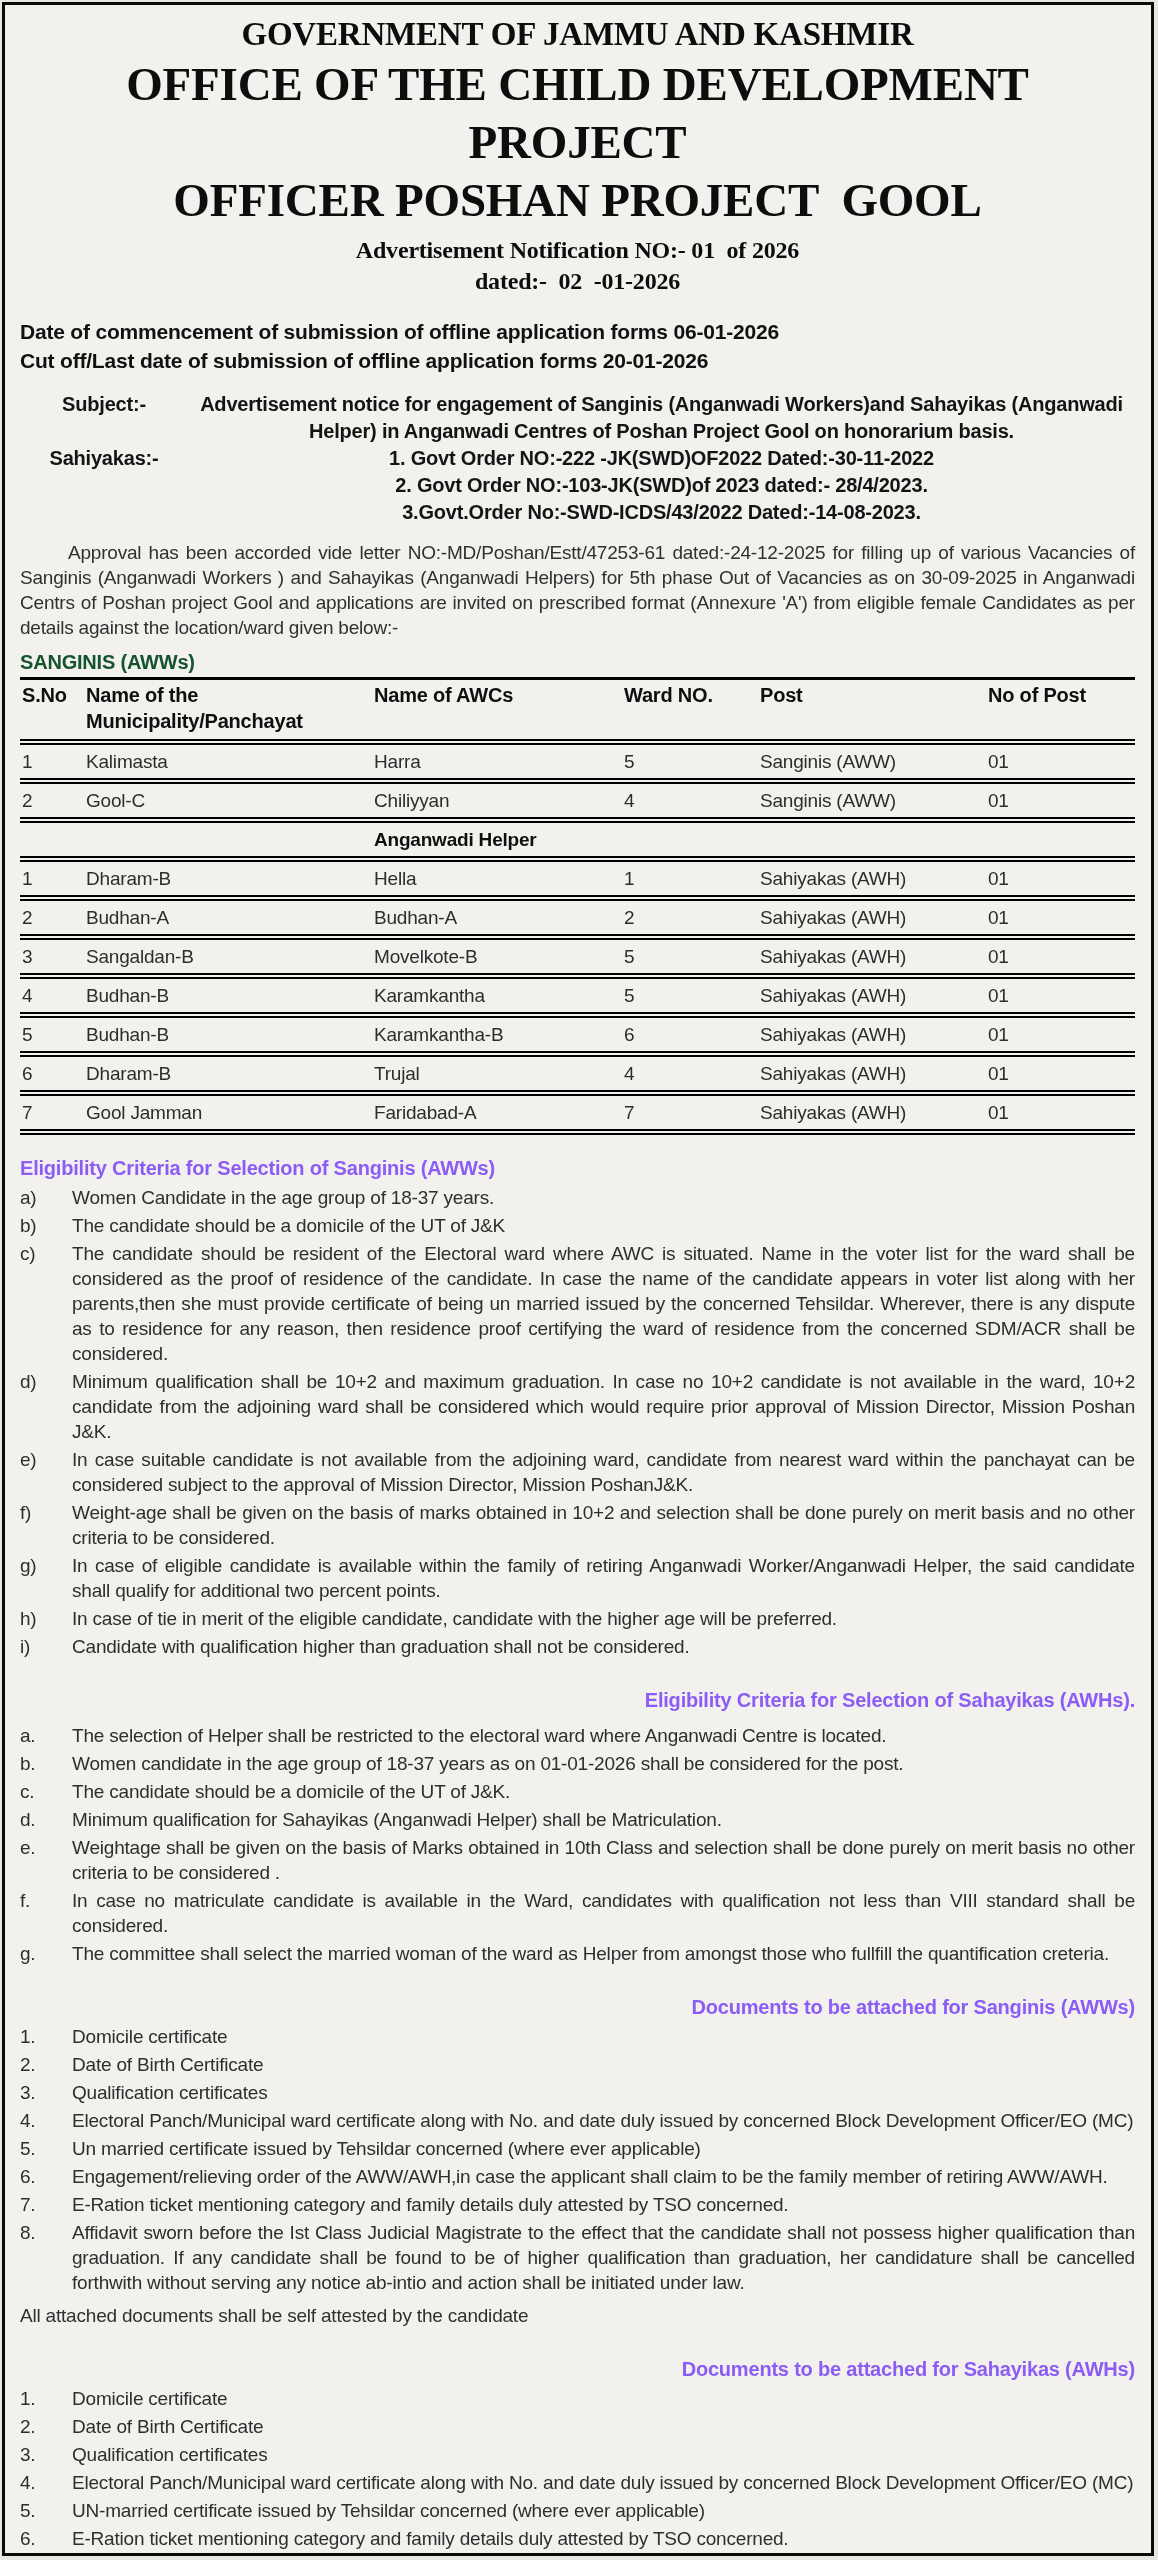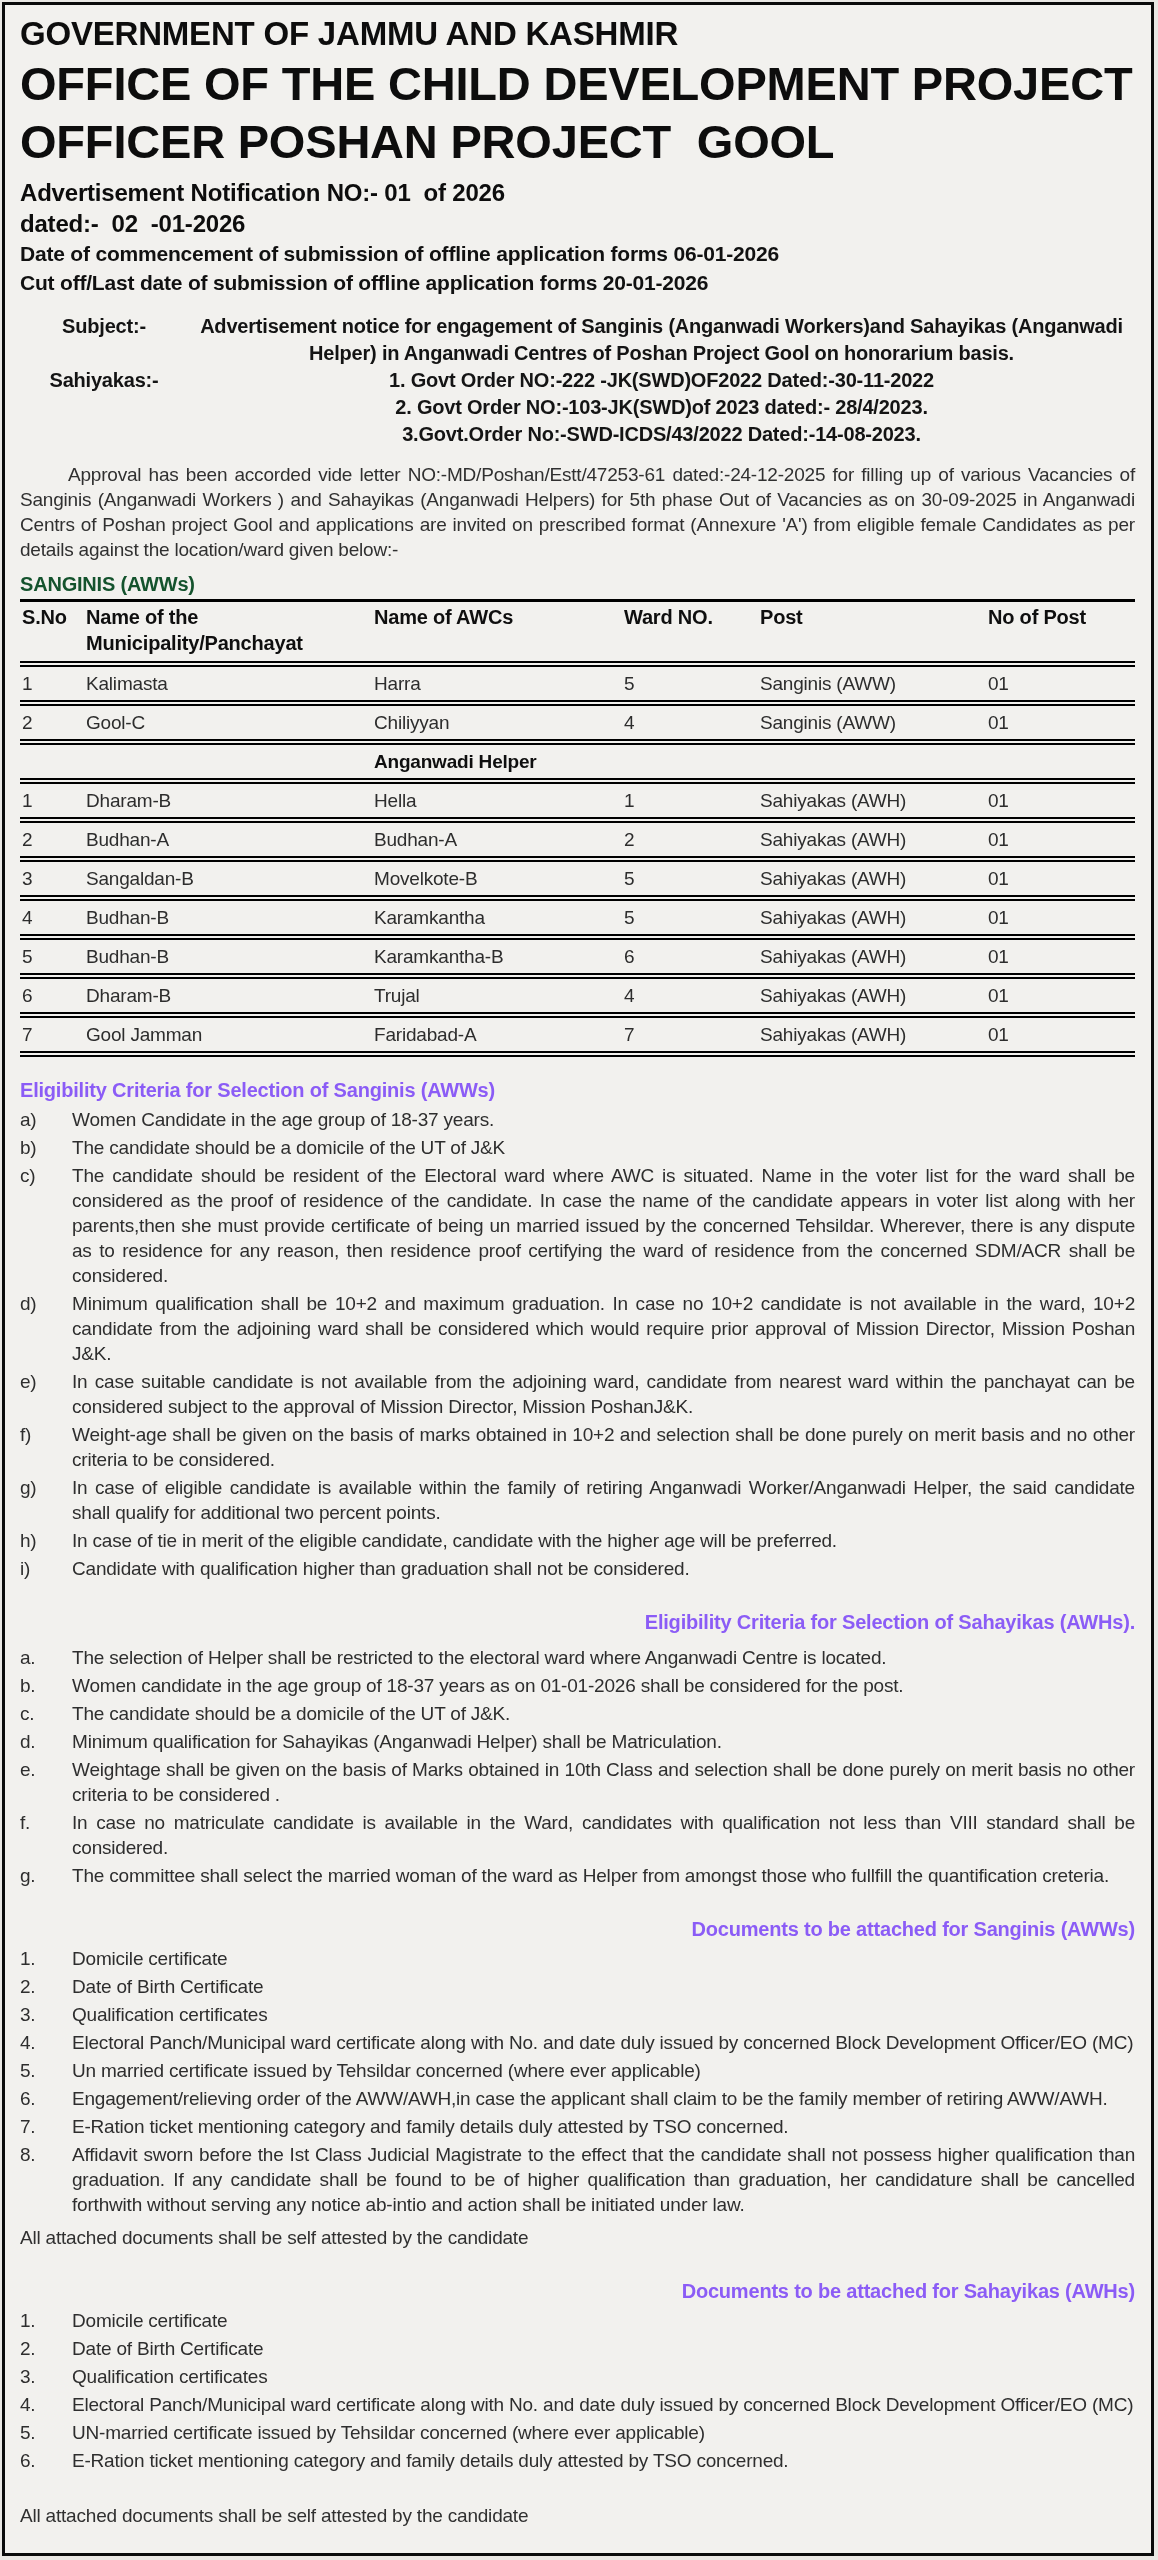--- a/index.html
+++ b/index.html
@@ -9,25 +9,25 @@
     font-family: "Liberation Sans", sans-serif;
   }
   .page {
     position: absolute; left: 2px; top: 2px; width: 1152px; height: 2554px;
     border: 3px solid #0a0a0a; background: #f2f1ee;
     padding: 8px 16px 10px 15px;
     color: #2e2e2e; font-size: 19px; line-height: 25px; letter-spacing: -0.2px;
     overflow: hidden;
   }
   .pre { white-space: pre-wrap; }
-  .hdr { text-align: left; color: #0d0d0d; }
+  .hdr { text-align: center; color: #0d0d0d; font-family: Liberation Serif, serif; }
   .gov    { font-size: 33px; font-weight: 700; line-height: 42px; }
   .office { font-size: 47px; font-weight: 700; line-height: 58px; }
   .notif  { font-size: 24px; font-weight: 700; line-height: 31px; }
-  .keydates { font-weight: 700; font-size: 21px; line-height: 29px; color: #111; }
+  .keydates { margin-top: 20px; font-weight: 700; font-size: 21px; line-height: 29px; color: #111; }
   .labrow { display: flex; font-weight: 700; color: #141414; font-size: 20px; line-height: 27px; text-align: center; }
   .labrow.first { margin-top: 16px; }
   .lab { flex: 0 0 168px; }
   .labtext { flex: 1; }
   .para { margin: 14px 0 0; text-align: justify; text-indent: 48px; color: #303030; }
   .ttitle { margin-top: 10px; font-weight: 700; font-size: 20px; color: #14532d; }
   table { width: 100%; border-collapse: collapse; border-top: 3px solid #000; margin-top: 2px; }
   th { text-align: left; font-size: 20px; font-weight: 700; padding: 2px 2px 5px;
        border-bottom: 6px double #000; vertical-align: top; color: #0f0f0f; line-height: 26px; }
   td { padding: 4px 2px; border-bottom: 6px double #000; color: #2d2d2d; }

